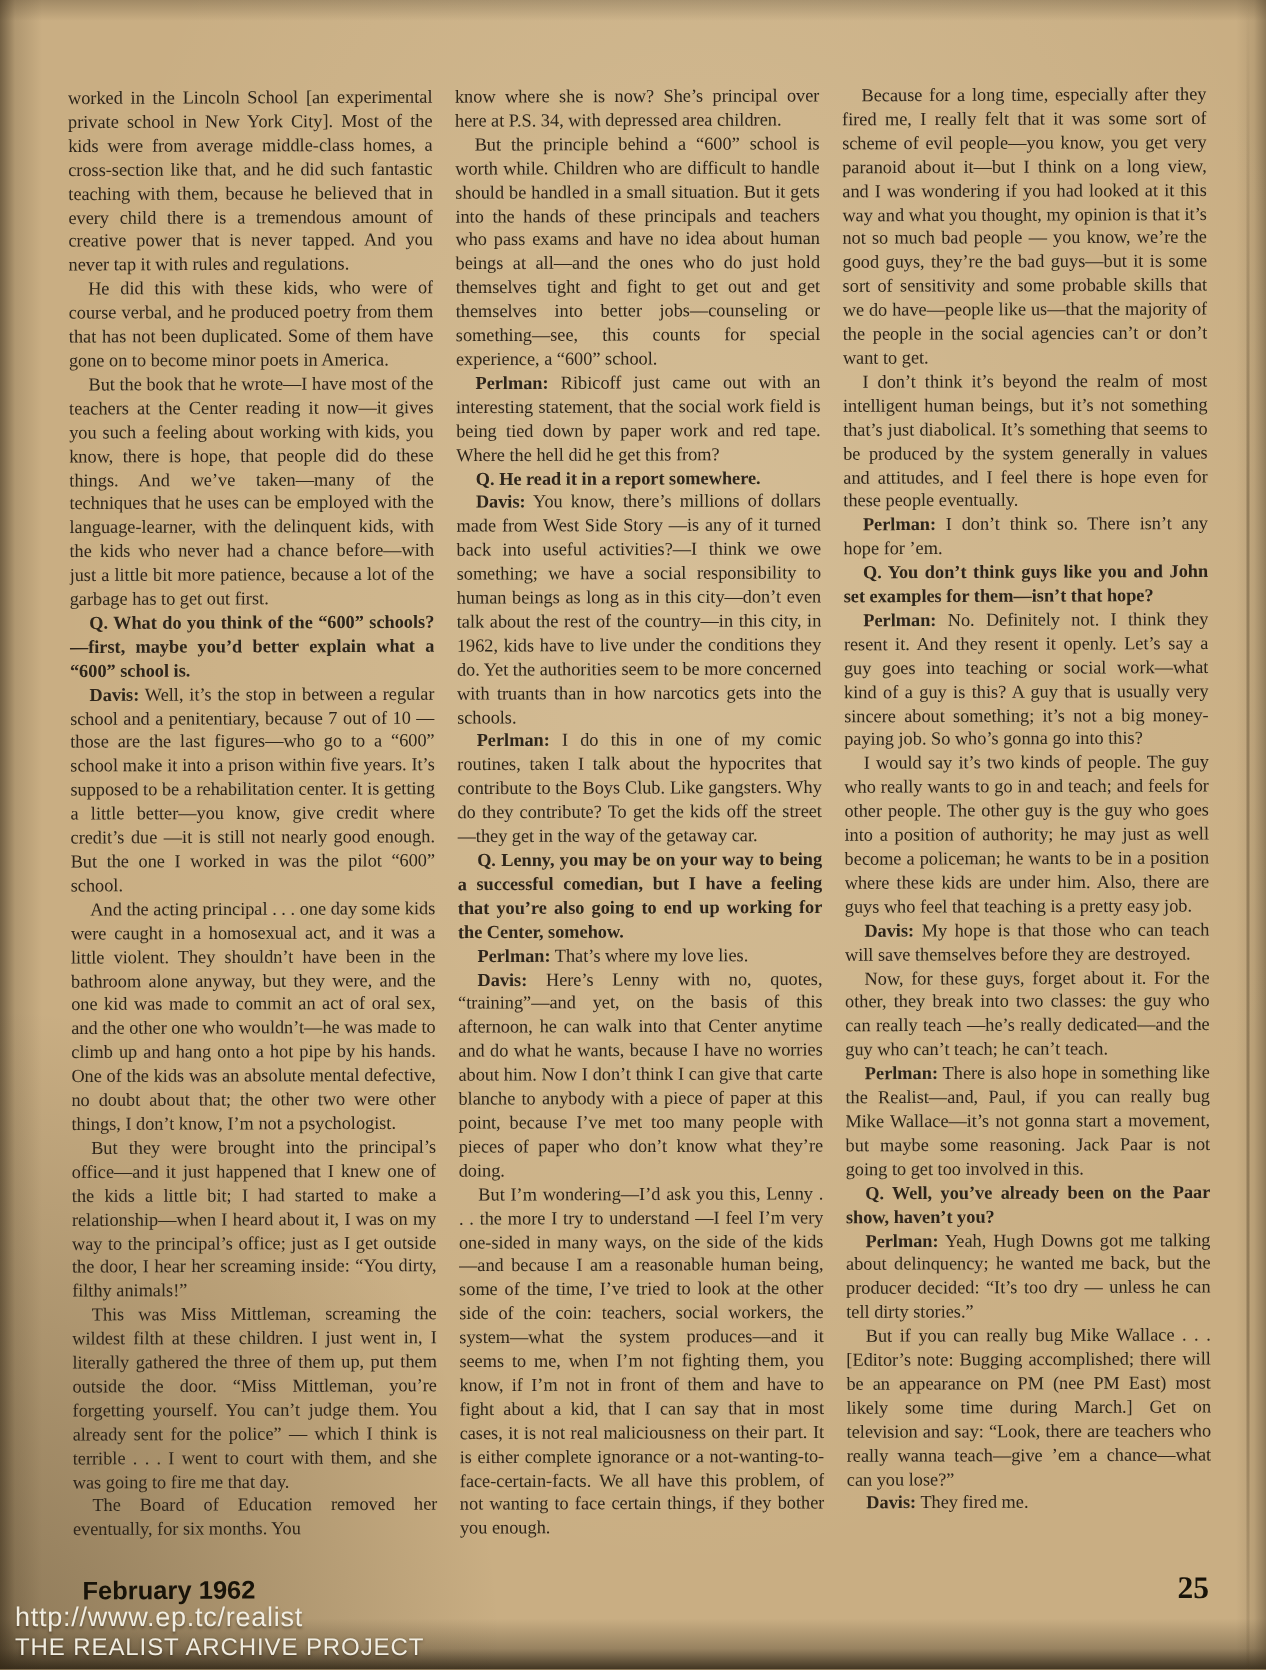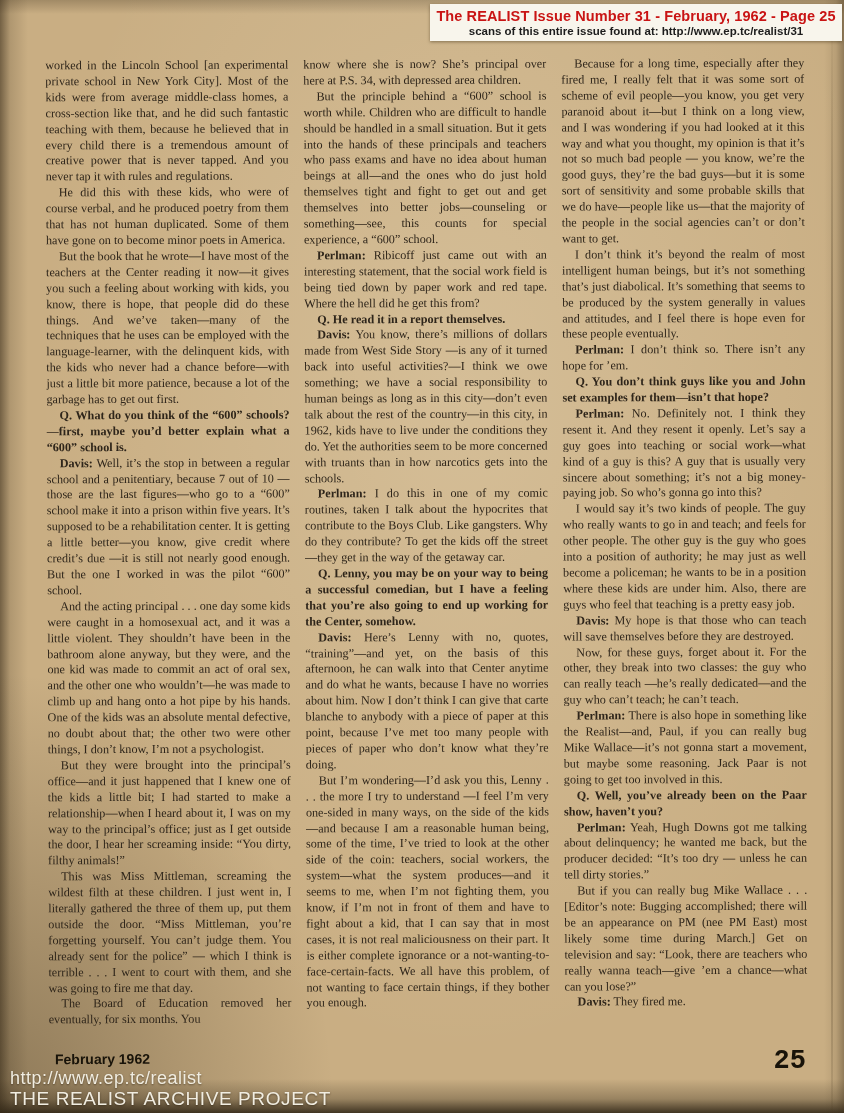--- a/index.html
+++ b/index.html
@@ -34,73 +34,70 @@
   }
   .col { width:243px; height:992px; overflow:hidden; text-align:justify;
          font-size:12.2px; line-height:15.9px; }
   .col p { margin:0; text-indent:13px; }
   .col p.noindent { text-indent:0; }
   .col p.q { font-weight:bold; }
   .speaker { font-weight:bold; }
 
   .footer-date {
     position:absolute; left:55px; top:1051px;
-    font-family:"Liberation Sans", sans-serif; font-weight:bold; font-size:14px; color:#181309;
+    font-family:"Liberation Sans", sans-serif; font-weight:bold; font-size:17px; color:#181309;
     transform:rotate(-0.3deg);
   }
   .footer-page {
     position:absolute; right:38px; top:1046px;
-    font-family:Liberation Mono, monospace; font-weight:bold; font-size:27px; color:#181309;
+    font-family:Liberation Serif, serif; font-weight:bold; font-size:21px; color:#181309;
   }
 
   .watermark {
     position:absolute; left:10px; top:1066px;
     font-family:"Liberation Sans", sans-serif; color:#f1ede1;
     text-shadow:0 1px 2px rgba(40,30,15,0.55);
   }
   .watermark .wm-url { font-size:18px; line-height:24px; letter-spacing:0.5px; }
-  .watermark .wm-label { font-size:19px; line-height:16px; letter-spacing:0.6px; margin-top:1px; }
+  .watermark .wm-label { font-size:16px; line-height:16px; letter-spacing:0.6px; margin-top:1px; }
 
   .crease {
     position:absolute; top:0; right:11px; width:2px; height:100%;
     background:linear-gradient(180deg, rgba(70,54,30,0.0), rgba(70,54,30,0.35) 30%, rgba(70,54,30,0.35) 80%, rgba(70,54,30,0.1));
   }
 </style>
 </head>
 <body>
 
 <div class="page">
 
   <div class="crease"></div>
 
-  <div class="header-banner">
-    <div class="title">The REALIST Issue Number 31 - February, 1962 - Page 25</div>
-    <div class="subtitle">scans of this entire issue found at: http://www.ep.tc/realist/31</div>
-  </div>
 
   <div class="columns">
     <div class="col">
         <p class="noindent"><span>worked in the Lincoln School [an experimental private school in New York City]. Most of the kids were from average middle-class homes, a cross-section like that, and he did such fantastic teaching with them, because he believed that in every child there is a tremendous amount of creative power that is never tapped. And you never tap it with rules and regulations.</span></p>
-        <p class=""><span>He did this with these kids, who were of course verbal, and he produced poetry from them that has not human duplicated. Some of them have gone on to become minor poets in America.</span></p>
+        <p class=""><span>He did this with these kids, who were of course verbal, and he produced poetry from them that has not been duplicated. Some of them have gone on to become minor poets in America.</span></p>
         <p class=""><span>But the book that he wrote—I have most of the teachers at the Center reading it now—it gives you such a feeling about working with kids, you know, there is hope, that people did do these things. And we’ve taken—many of the techniques that he uses can be employed with the language-learner, with the delinquent kids, with the kids who never had a chance before—with just a little bit more patience, because a lot of the garbage has to get out first.</span></p>
         <p class="q "><span>Q. What do you think of the “600” schools?—first, maybe you’d better explain what a “600” school is.</span></p>
         <p class=""><span class="speaker">Davis:</span> <span>Well, it’s the stop in between a regular school and a penitentiary, because 7 out of 10 — those are the last figures—who go to a “600” school make it into a prison within five years. It’s supposed to be a rehabilitation center. It is getting a little better—you know, give credit where credit’s due —it is still not nearly good enough. But the one I worked in was the pilot “600” school.</span></p>
         <p class=""><span>And the acting principal . . . one day some kids were caught in a homosexual act, and it was a little violent. They shouldn’t have been in the bathroom alone anyway, but they were, and the one kid was made to commit an act of oral sex, and the other one who wouldn’t—he was made to climb up and hang onto a hot pipe by his hands. One of the kids was an absolute mental defective, no doubt about that; the other two were other things, I don’t know, I’m not a psychologist.</span></p>
         <p class=""><span>But they were brought into the principal’s office—and it just happened that I knew one of the kids a little bit; I had started to make a relationship—when I heard about it, I was on my way to the principal’s office; just as I get outside the door, I hear her screaming inside: “You dirty, filthy animals!”</span></p>
         <p class=""><span>This was Miss Mittleman, screaming the wildest filth at these children. I just went in, I literally gathered the three of them up, put them outside the door. “Miss Mittleman, you’re forgetting yourself. You can’t judge them. You already sent for the police” — which I think is terrible . . . I went to court with them, and she was going to fire me that day.</span></p>
         <p class=""><span>The Board of Education removed her eventually, for six months. You</span></p>
       </div>
     <div class="col">
         <p class="noindent"><span>know where she is now? She’s principal over here at P.S. 34, with depressed area children.</span></p>
         <p class=""><span>But the principle behind a “600” school is worth while. Children who are difficult to handle should be handled in a small situation. But it gets into the hands of these principals and teachers who pass exams and have no idea about human beings at all—and the ones who do just hold themselves tight and fight to get out and get themselves into better jobs—counseling or something—see, this counts for special experience, a “600” school.</span></p>
         <p class=""><span class="speaker">Perlman:</span> <span>Ribicoff just came out with an interesting statement, that the social work field is being tied down by paper work and red tape. Where the hell did he get this from?</span></p>
-        <p class="q "><span>Q. He read it in a report themselves.</span></p>
+        <p class="q "><span>Q. He read it in a report somewhere.</span></p>
         <p class=""><span class="speaker">Davis:</span> <span>You know, there’s millions of dollars made from West Side Story —is any of it turned back into useful activities?—I think we owe something; we have a social responsibility to human beings as long as in this city—don’t even talk about the rest of the country—in this city, in 1962, kids have to live under the conditions they do. Yet the authorities seem to be more concerned with truants than in how narcotics gets into the schools.</span></p>
         <p class=""><span class="speaker">Perlman:</span> <span>I do this in one of my comic routines, taken I talk about the hypocrites that contribute to the Boys Club. Like gangsters. Why do they contribute? To get the kids off the street—they get in the way of the getaway car.</span></p>
         <p class="q "><span>Q. Lenny, you may be on your way to being a successful comedian, but I have a feeling that you’re also going to end up working for the Center, somehow.</span></p>
+        <p class=""><span class="speaker">Perlman:</span> <span>That’s where my love lies.</span></p>
         <p class=""><span class="speaker">Davis:</span> <span>Here’s Lenny with no, quotes, “training”—and yet, on the basis of this afternoon, he can walk into that Center anytime and do what he wants, because I have no worries about him. Now I don’t think I can give that carte blanche to anybody with a piece of paper at this point, because I’ve met too many people with pieces of paper who don’t know what they’re doing.</span></p>
         <p class=""><span>But I’m wondering—I’d ask you this, Lenny . . . the more I try to understand —I feel I’m very one-sided in many ways, on the side of the kids—and because I am a reasonable human being, some of the time, I’ve tried to look at the other side of the coin: teachers, social workers, the system—what the system produces—and it seems to me, when I’m not fighting them, you know, if I’m not in front of them and have to fight about a kid, that I can say that in most cases, it is not real maliciousness on their part. It is either complete ignorance or a not-wanting-to-face-certain-facts. We all have this problem, of not wanting to face certain things, if they bother you enough.</span></p>
       </div>
     <div class="col">
         <p class=""><span>Because for a long time, especially after they fired me, I really felt that it was some sort of scheme of evil people—you know, you get very paranoid about it—but I think on a long view, and I was wondering if you had looked at it this way and what you thought, my opinion is that it’s not so much bad people — you know, we’re the good guys, they’re the bad guys—but it is some sort of sensitivity and some probable skills that we do have—people like us—that the majority of the people in the social agencies can’t or don’t want to get.</span></p>
         <p class=""><span>I don’t think it’s beyond the realm of most intelligent human beings, but it’s not something that’s just diabolical. It’s something that seems to be produced by the system generally in values and attitudes, and I feel there is hope even for these people eventually.</span></p>
         <p class=""><span class="speaker">Perlman:</span> <span>I don’t think so. There isn’t any hope for ’em.</span></p>
         <p class="q "><span>Q. You don’t think guys like you and John set examples for them—isn’t that hope?</span></p>
         <p class=""><span class="speaker">Perlman:</span> <span>No. Definitely not. I think they resent it. And they resent it openly. Let’s say a guy goes into teaching or social work—what kind of a guy is this? A guy that is usually very sincere about something; it’s not a big money-paying job. So who’s gonna go into this?</span></p>
         <p class=""><span>I would say it’s two kinds of people. The guy who really wants to go in and teach; and feels for other people. The other guy is the guy who goes into a position of authority; he may just as well become a policeman; he wants to be in a position where these kids are under him. Also, there are guys who feel that teaching is a pretty easy job.</span></p>

